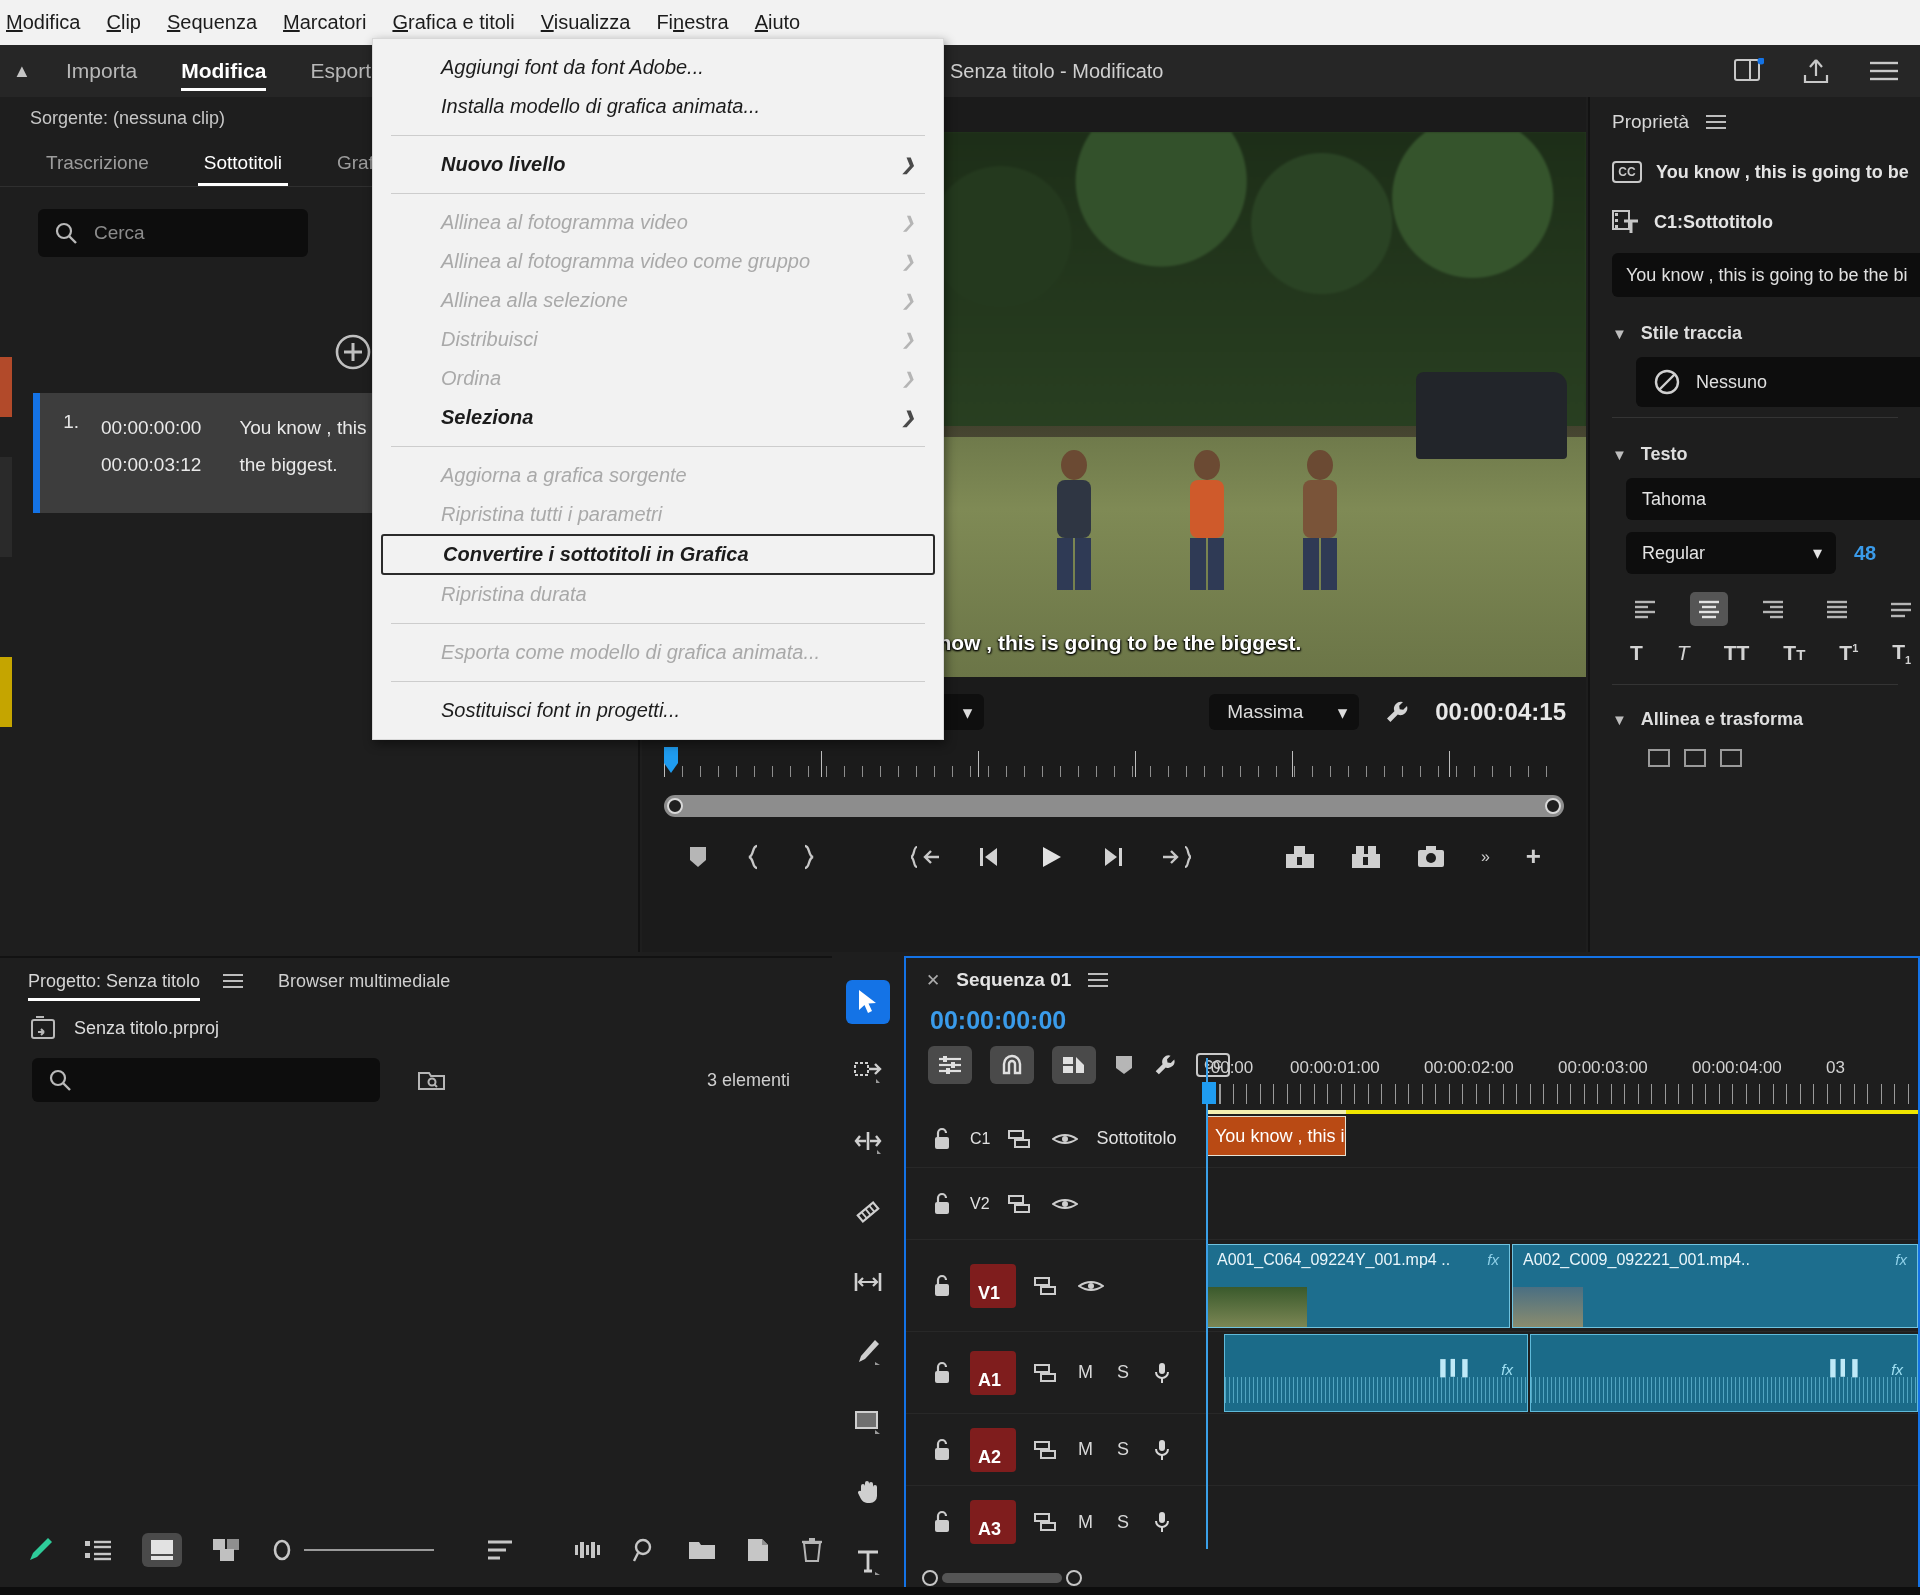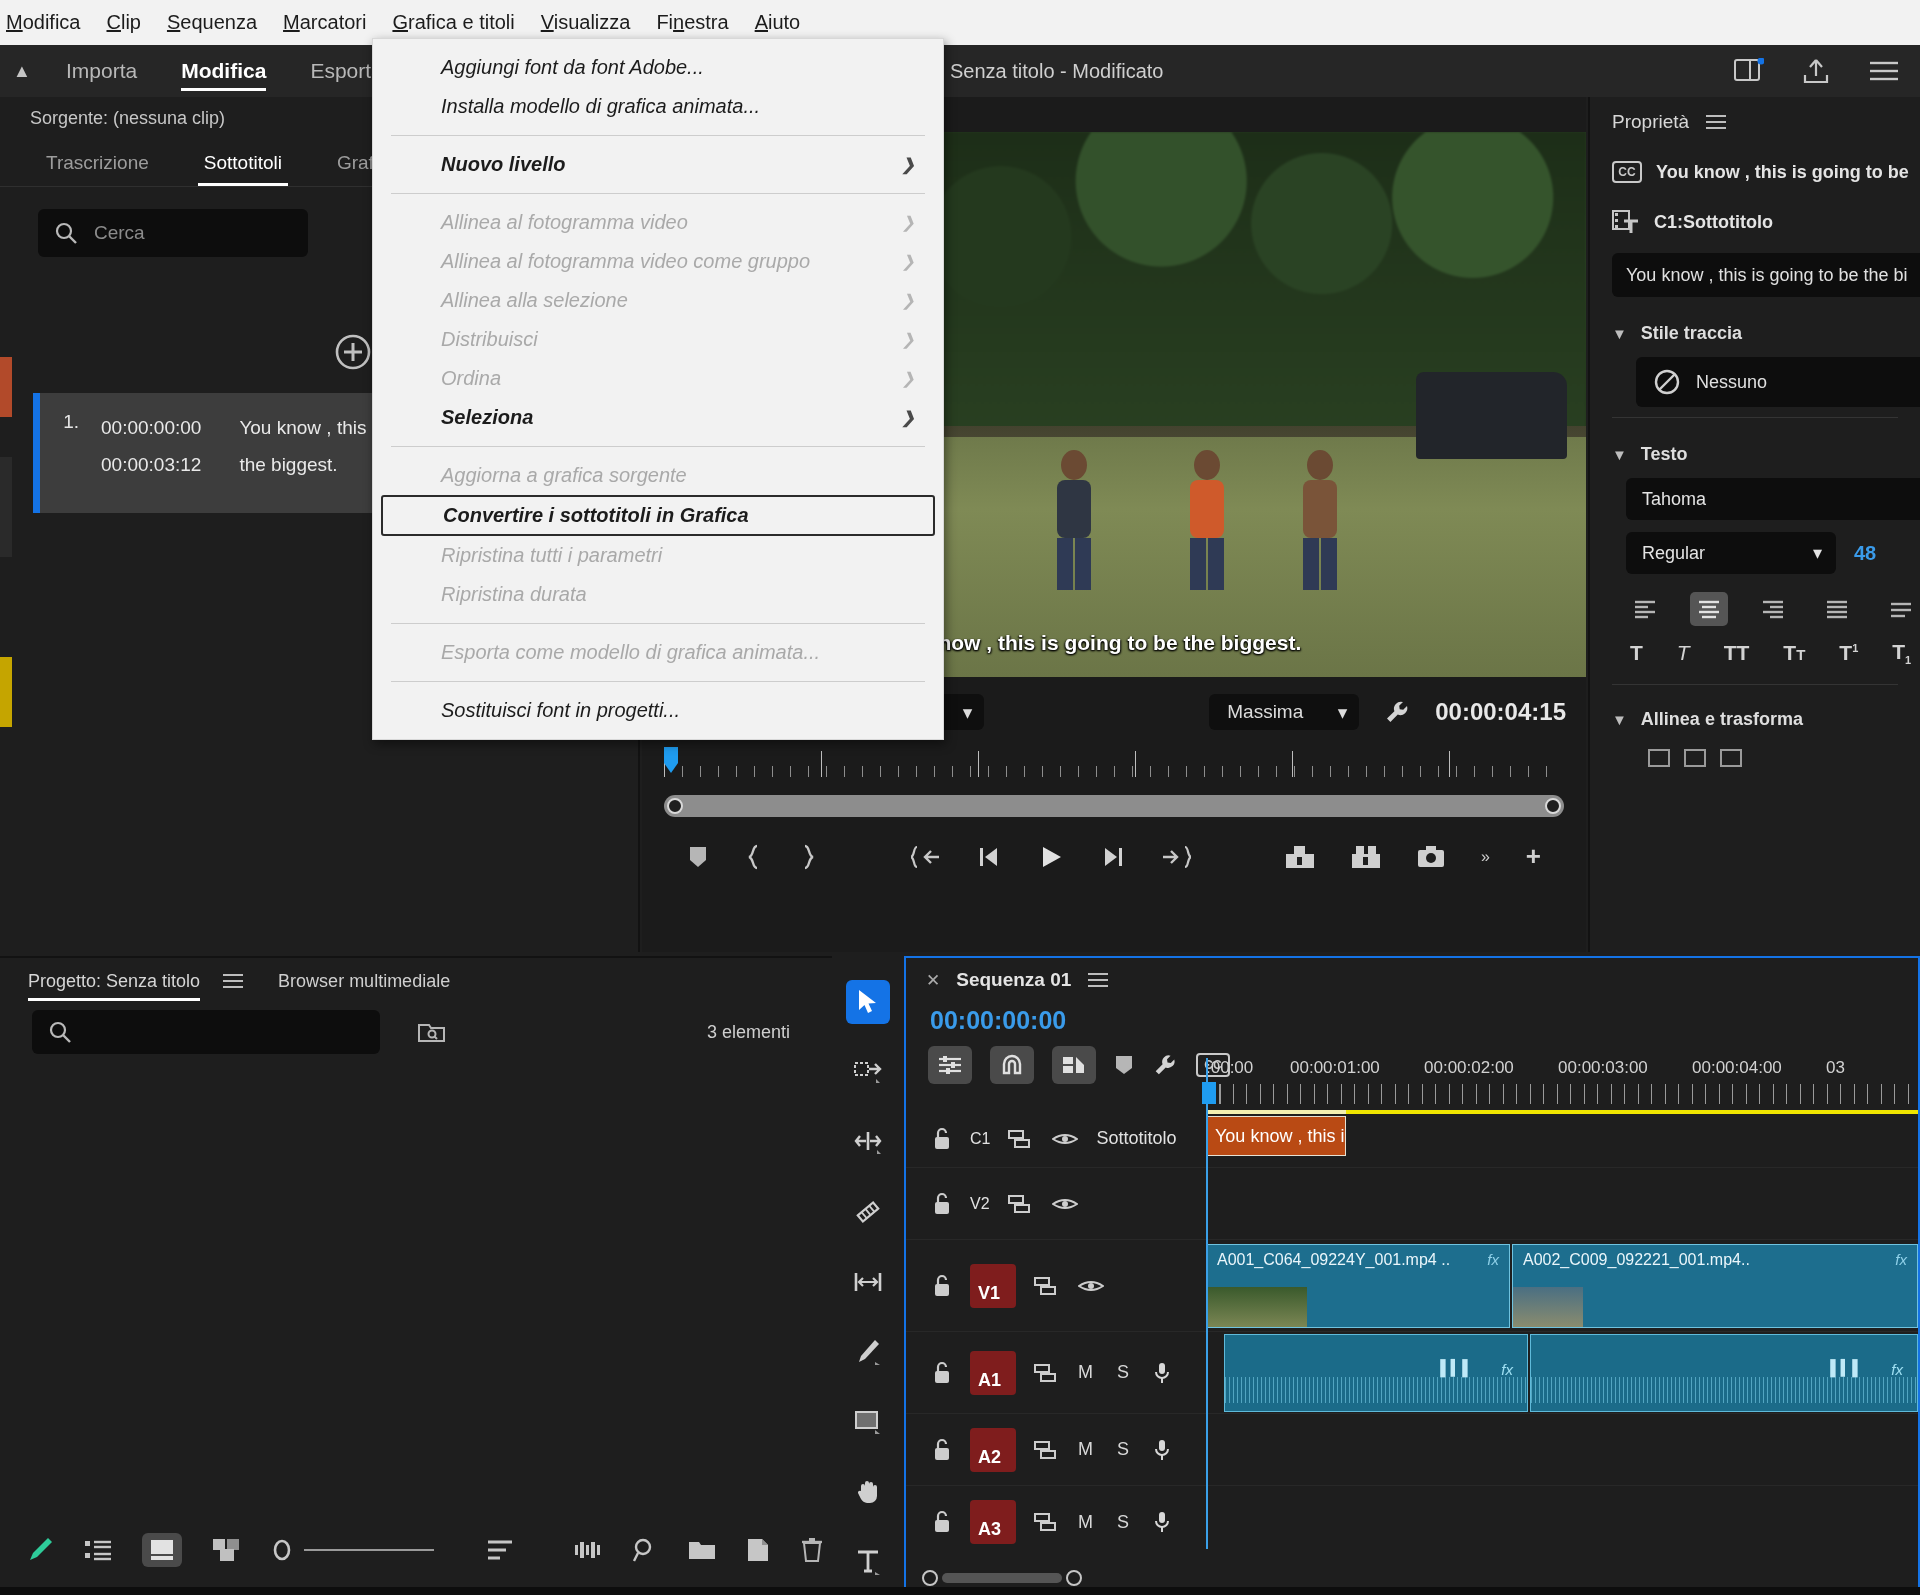--- a/index.html
+++ b/index.html
@@ -684,20 +684,30 @@
       <span class="pp-burger">
         <svg width="22" height="16" viewBox="0 0 22 16">
             <line x1="1" y1="2" x2="21" y2="2" stroke="#bdbdbd" stroke-width="2"></line>
             <line x1="1" y1="8" x2="21" y2="8" stroke="#bdbdbd" stroke-width="2"></line>
             <line x1="1" y1="14" x2="21" y2="14" stroke="#bdbdbd" stroke-width="2"></line>
           </svg>
       </span>
       <span class="pp-tab2">Browser multimediale</span>
     </div>
 
+    <div class="pp-file">
+      <span>
+        <svg width="26" height="24" viewBox="0 0 26 24">
+            <rect x="2" y="4" width="22" height="18" rx="2" fill="none" stroke="#b9b9b9" stroke-width="2"></rect>
+            <path d="M8 16 L14 16 M14 16 L11 13 M14 16 L11 19" stroke="#b9b9b9" stroke-width="2" fill="none"></path>
+            <line x1="6" y1="1" x2="14" y2="1" stroke="#b9b9b9" stroke-width="2"></line>
+          </svg>
+      </span>
+      <span>Senza titolo.prproj</span>
+    </div>
 
     <div class="pp-searchrow">
       <div class="pp-search">
         <svg width="24" height="24" viewBox="0 0 24 24">
             <circle cx="10" cy="10" r="7" fill="none" stroke="#b9b9b9" stroke-width="2.2"></circle>
             <line x1="15" y1="15" x2="22" y2="22" stroke="#b9b9b9" stroke-width="2.4"></line>
           </svg>
       </div>
       <span>
         <svg width="28" height="26" viewBox="0 0 28 26">
@@ -1159,22 +1169,22 @@
     <div class="dd-item dim">
       <span>Ordina</span>
       <span class="arrow">❯</span>
     </div>
     <div class="dd-item bold">
       <span>Seleziona</span>
       <span class="arrow">❯</span>
     </div>
     <div class="dd-sep"></div>
     <div class="dd-item dim">Aggiorna a grafica sorgente</div>
+    <div class="dd-item dim">Ripristina tutti i parametri</div>
     <div class="dd-item sel">Convertire i sottotitoli in Grafica</div>
-    <div class="dd-item dim">Ripristina tutti i parametri</div>
     <div class="dd-item dim">Ripristina durata</div>
     <div class="dd-sep"></div>
     <div class="dd-item dim">Esporta come modello di grafica animata...</div>
     <div class="dd-sep"></div>
     <div class="dd-item">Sostituisci font in progetti...</div>
   </div>
 
   <div class="taskbar"></div>
 </div>
 

